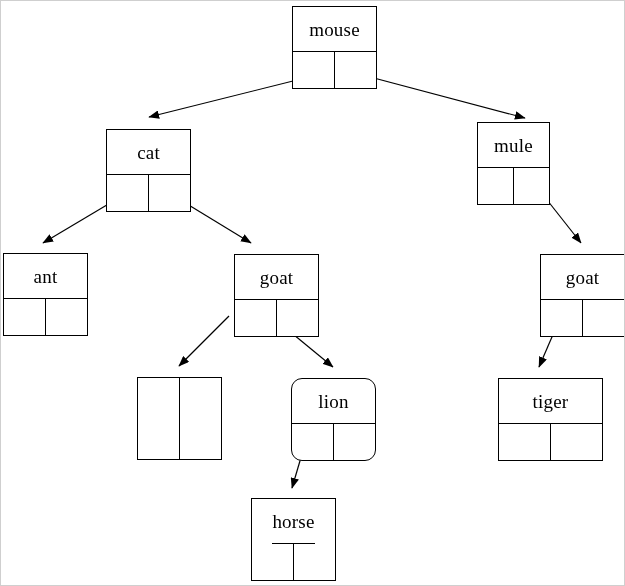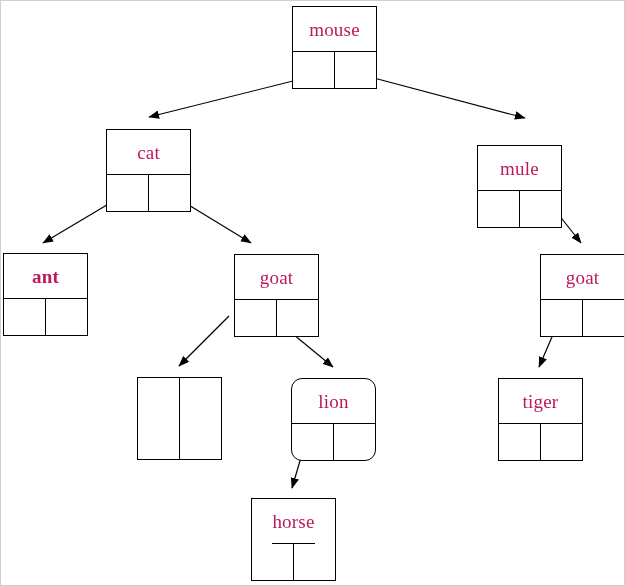--- a/index.html
+++ b/index.html
@@ -35,21 +35,21 @@
   }
   .node-label {
     height: 45px;
     box-sizing: border-box;
     border-bottom: 1.4px solid #000000;
     display: flex;
     align-items: center;
     justify-content: center;
     font-size: 19px;
     line-height: 1;
-    color: #be185d;
+    color: #000000;
     letter-spacing: 0.2px;
     user-select: none;
   }
   .node-pointers {
     flex: 1 1 auto;
     display: flex;
   }
   .ptr-cell {
     flex: 1 1 50%;
     box-sizing: border-box;
@@ -90,29 +90,29 @@
           <div class="ptr-cell right"></div>
         </div>
       </div>
       <div class="node" style="left: 105px; top: 128px; width: 85px; height: 83px;">
         <div class="node-label" style="height: 45px;">cat</div>
         <div class="node-pointers">
           <div class="ptr-cell left"></div>
           <div class="ptr-cell right"></div>
         </div>
       </div>
-      <div class="node" style="left: 476px; top: 144px; width: 85px; height: 83px;">
+      <div class="node" style="left: 476px; top: 121px; width: 73px; height: 83px;">
         <div class="node-label" style="height: 45px;">mule</div>
         <div class="node-pointers">
           <div class="ptr-cell left"></div>
           <div class="ptr-cell right"></div>
         </div>
       </div>
       <div class="node" style="left: 2px; top: 252px; width: 85px; height: 83px;">
-        <div class="node-label" style="height: 45px; font-weight: bold;">ant</div>
+        <div class="node-label" style="height: 45px;">ant</div>
         <div class="node-pointers">
           <div class="ptr-cell left"></div>
           <div class="ptr-cell right"></div>
         </div>
       </div>
       <div class="node" style="left: 207px; top: 253px; width: 85px; height: 83px; margin-left: 26px;">
         <div class="node-label" style="height: 45px;">goat</div>
         <div class="node-pointers">
           <div class="ptr-cell left"></div>
           <div class="ptr-cell right"></div>
@@ -131,21 +131,21 @@
           <div class="ptr-cell right"></div>
         </div>
       </div>
       <div class="node" style="left: 290px; top: 377px; width: 85px; height: 83px; border-radius: 11px;">
         <div class="node-label" style="height: 45px;">lion</div>
         <div class="node-pointers">
           <div class="ptr-cell left"></div>
           <div class="ptr-cell right"></div>
         </div>
       </div>
-      <div class="node" style="left: 497px; top: 377px; width: 85px; height: 83px;">
+      <div class="node" style="left: 497px; top: 377px; width: 105px; height: 83px;">
         <div class="node-label" style="height: 45px;">tiger</div>
         <div class="node-pointers">
           <div class="ptr-cell left"></div>
           <div class="ptr-cell right"></div>
         </div>
       </div>
       <div class="node" style="left: 250px; top: 497px; width: 85px; height: 83px; align-items: center;">
         <div class="node-label" style="height: 45px;">horse</div>
         <div class="node-pointers">
           <div class="ptr-cell left"></div>

